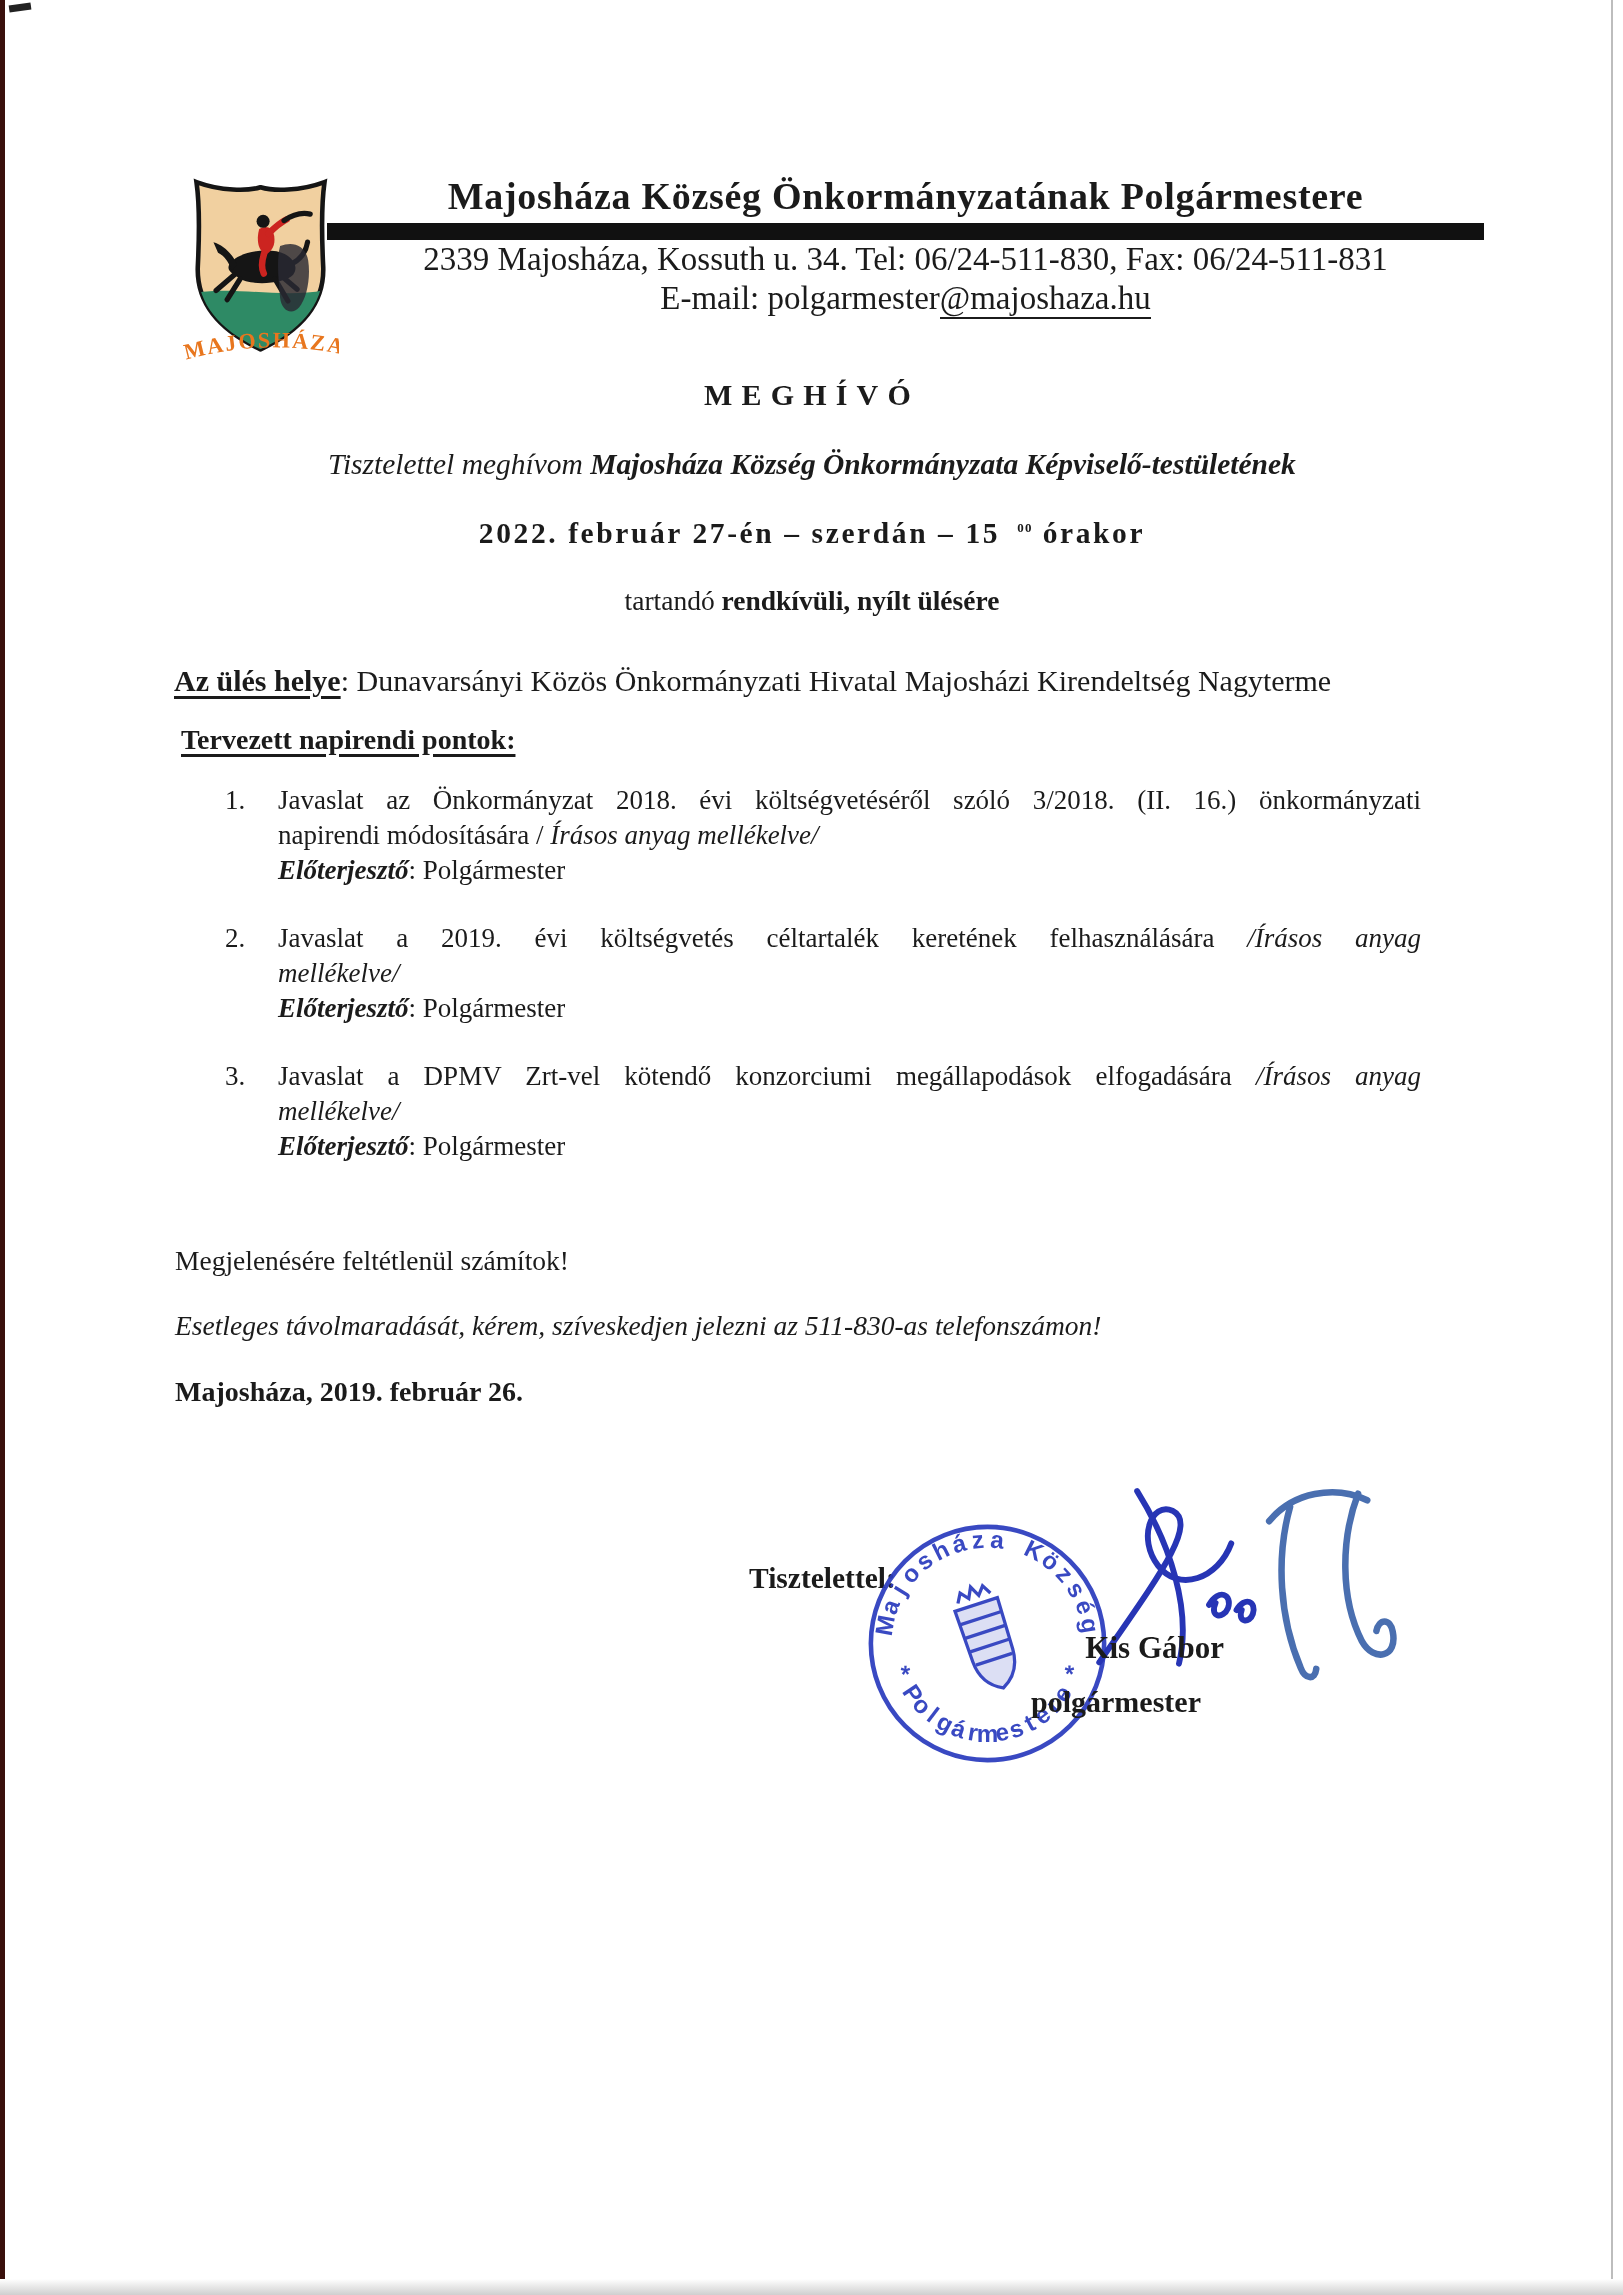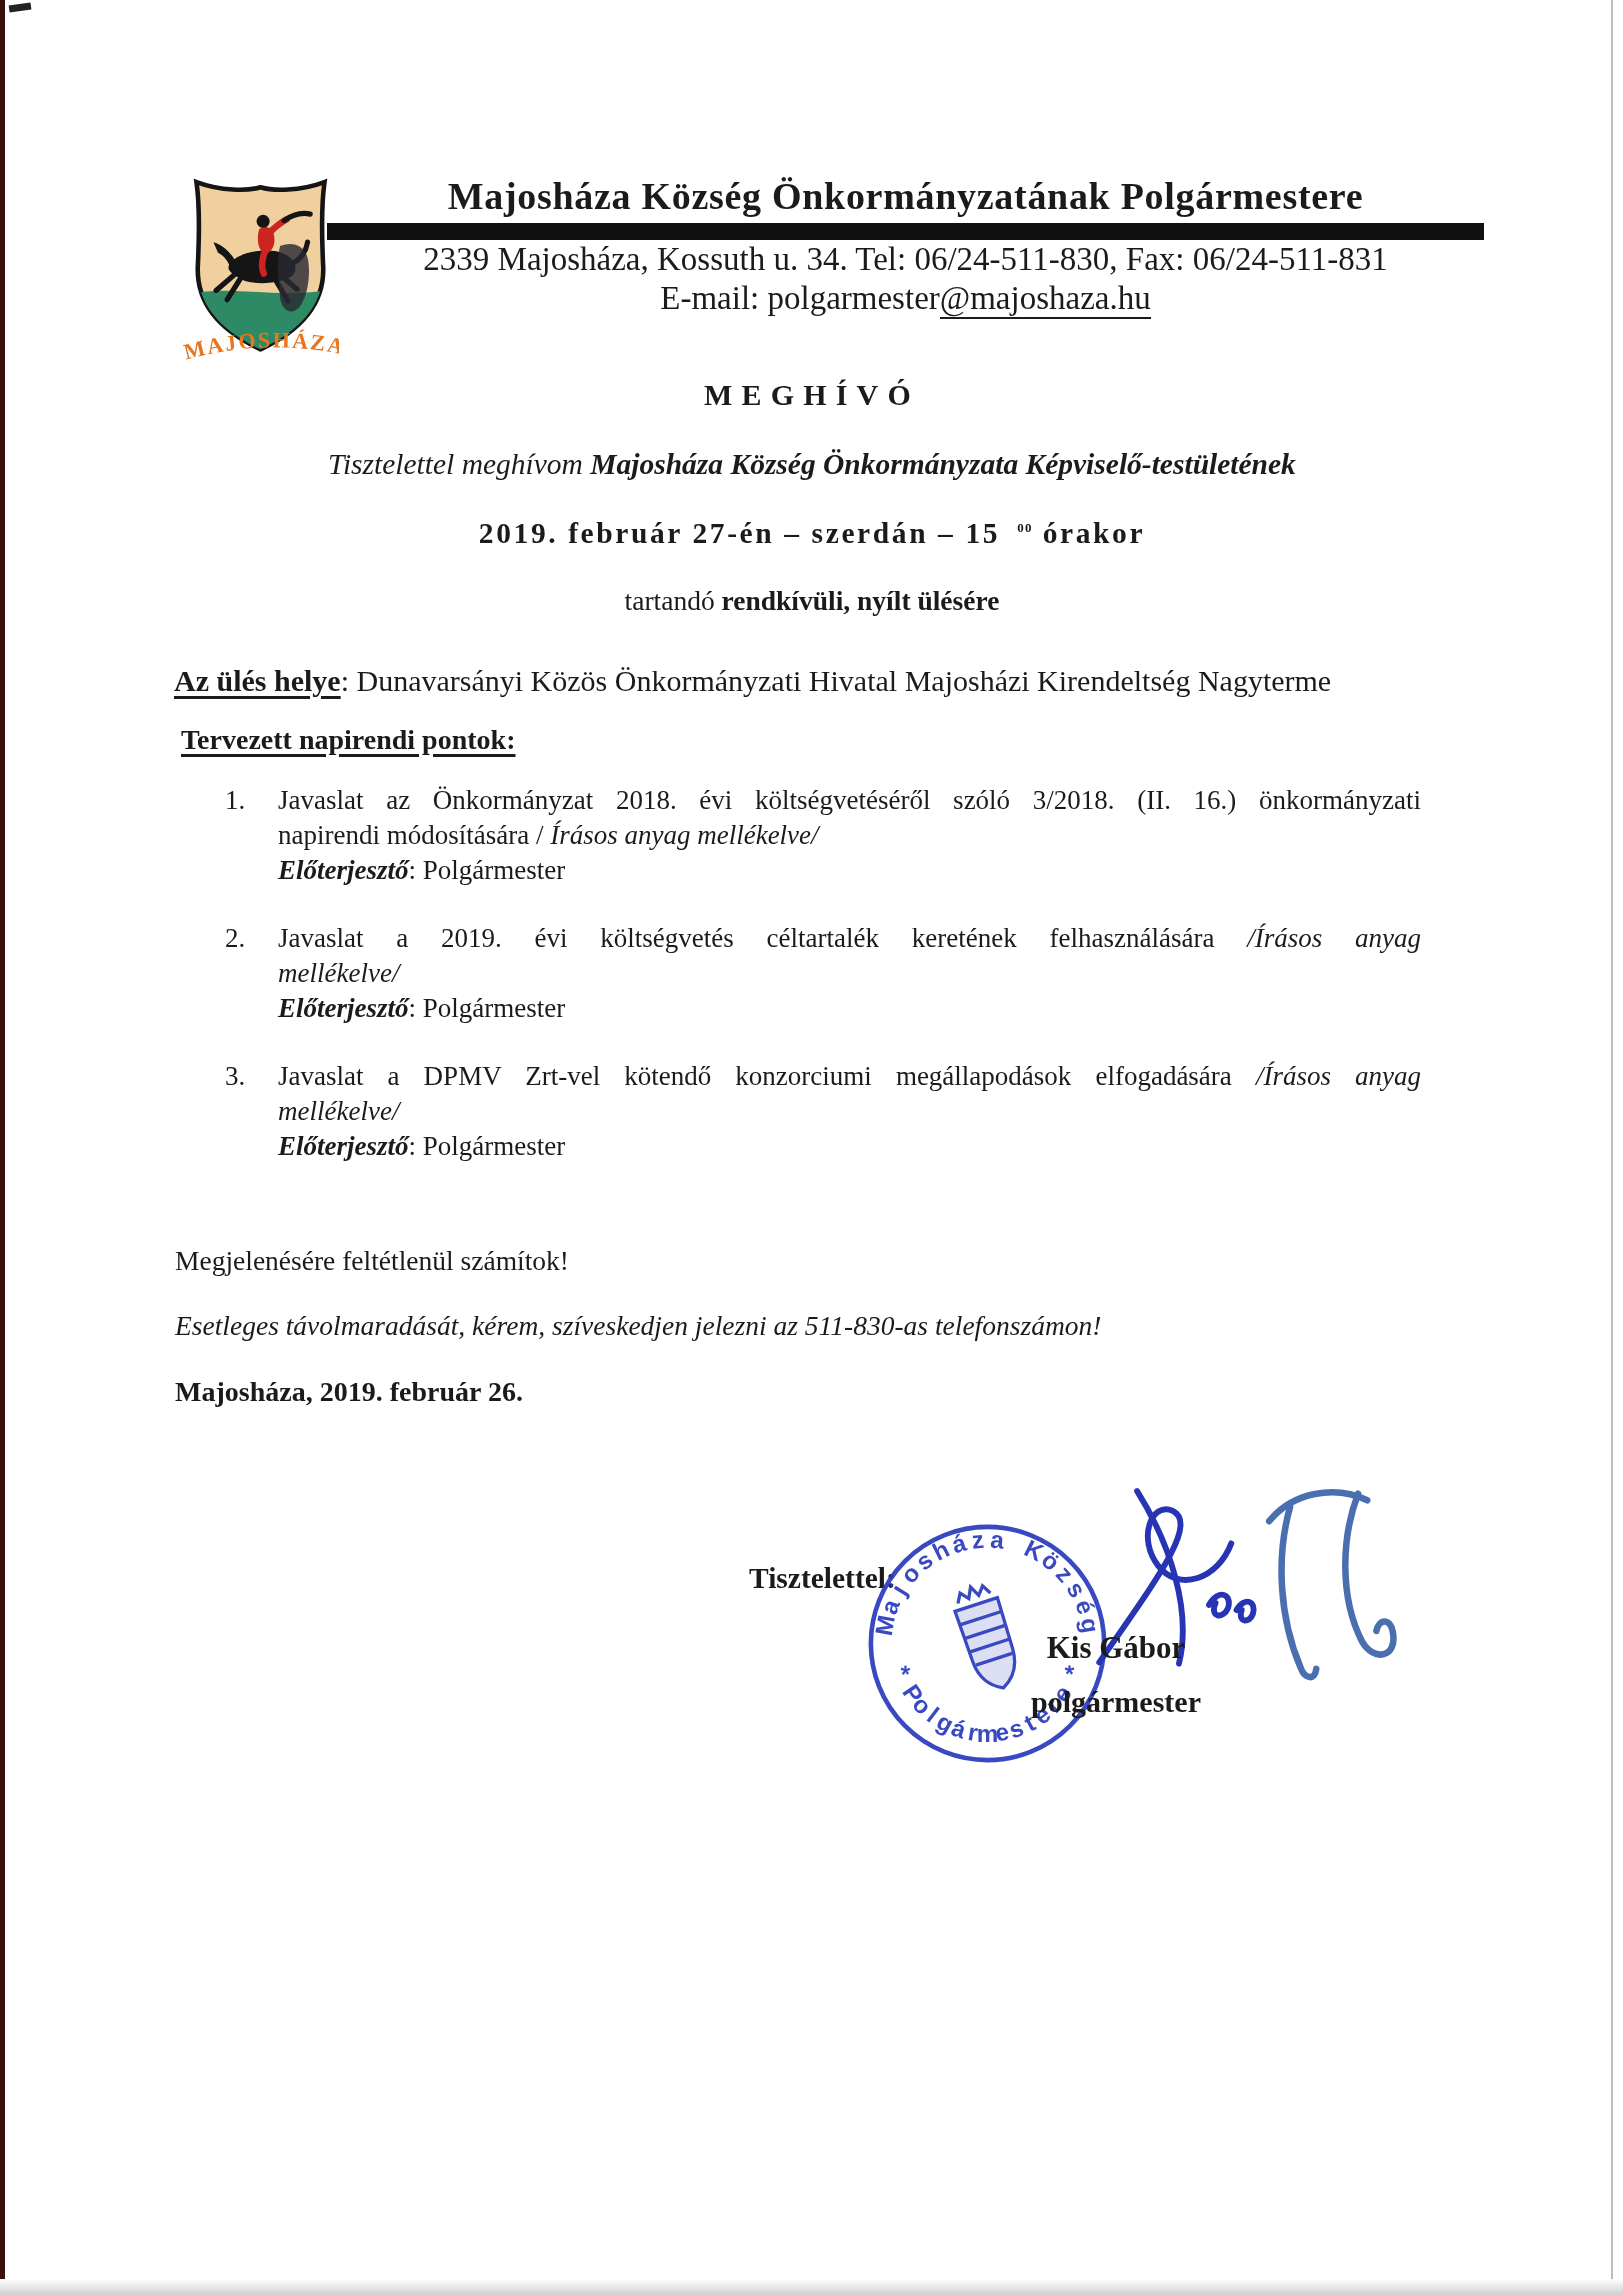--- a/index.html
+++ b/index.html
@@ -45,21 +45,21 @@
   
   .salutation{left:749px;top:1562px;font-size:29.5px;font-weight:bold;}
   .stamp{left:863px;top:1519px;width:249px;height:249px;opacity:.93;}
   .stamp-border{fill:none;stroke:var(--stamp-blue,#2b3cbe);stroke-width:7px;}
   .stamp-char{font:bold 37px "Liberation Sans",sans-serif;fill:var(--stamp-blue,#2b3cbe);}
   .stamp-emblem{stroke:var(--stamp-blue,#2b3cbe);fill:none;stroke-width:5px;}
   .stamp-emblem-fill{fill:var(--stamp-blue,#2b3cbe);fill-opacity:.18;stroke:var(--stamp-blue,#2b3cbe);stroke-width:5px;}
   .sigsvg{left:1060px;top:1466px;width:353px;height:262px;}
   .sig-dark{fill:none;stroke:var(--signature-blue,#2735b5);stroke-width:9px;stroke-linecap:round;}
   .sig-steel{fill:none;stroke:var(--signature-steel,#4a6fb0);stroke-width:10px;stroke-linecap:round;}
-  .sig-name{left:1008px;top:1630px;width:216px;font-size:31px;font-weight:bold;text-align:center;}
+  .sig-name{left:1008px;top:1630px;width:216px;font-size:31px;font-weight:bold;text-align:right;}
   .sig-role{left:1008px;top:1685px;width:216px;font-size:30px;font-weight:bold;text-align:center;}
 
   
   .logo{left:182px;top:169px;width:157px;height:196px;}
   .logo-shield{fill:var(--logo-tan,#f1d0a0);stroke:#151515;stroke-width:7px;}
   .logo-green{fill:var(--logo-green,#2e8a65);}
   .logo-black{fill:#151515;}
   .logo-stroke{fill:none;stroke:#151515;stroke-width:8px;stroke-linecap:round;}
   .logo-red{fill:var(--rider-red,#cc2420);}
   .logo-redstroke{fill:none;stroke:var(--rider-red,#cc2420);stroke-width:10px;stroke-linecap:round;}
@@ -115,21 +115,21 @@
     <span>E-mail: polgarmester</span><span class="u-mail">@majoshaza.hu</span>
   </div>
 
   <div class="abs line center meghivo">MEGHÍVÓ</div>
 
   <div class="abs line center invite">
     <span>Tisztelettel meghívom </span><span class="b">Majosháza Község Önkormányzata Képviselő-testületének</span>
   </div>
 
   <div class="abs line center dateline1">
-    <span>2019. február 27-én – szerdán – 15</span><sup>00</sup><span> órakor</span>
+    <span>2022. február 27-én – szerdán – 15</span><sup>00</sup><span> órakor</span>
   </div>
 
   <div class="abs line center held">
     <span>tartandó </span><span class="b">rendkívüli, nyílt ülésére</span>
   </div>
 
   <div class="abs line location">
     <span class="b u4">Az ülés helye</span><span>: </span><span>Dunavarsányi Közös Önkormányzati Hivatal Majosházi Kirendeltség Nagyterme</span>
   </div>
 

